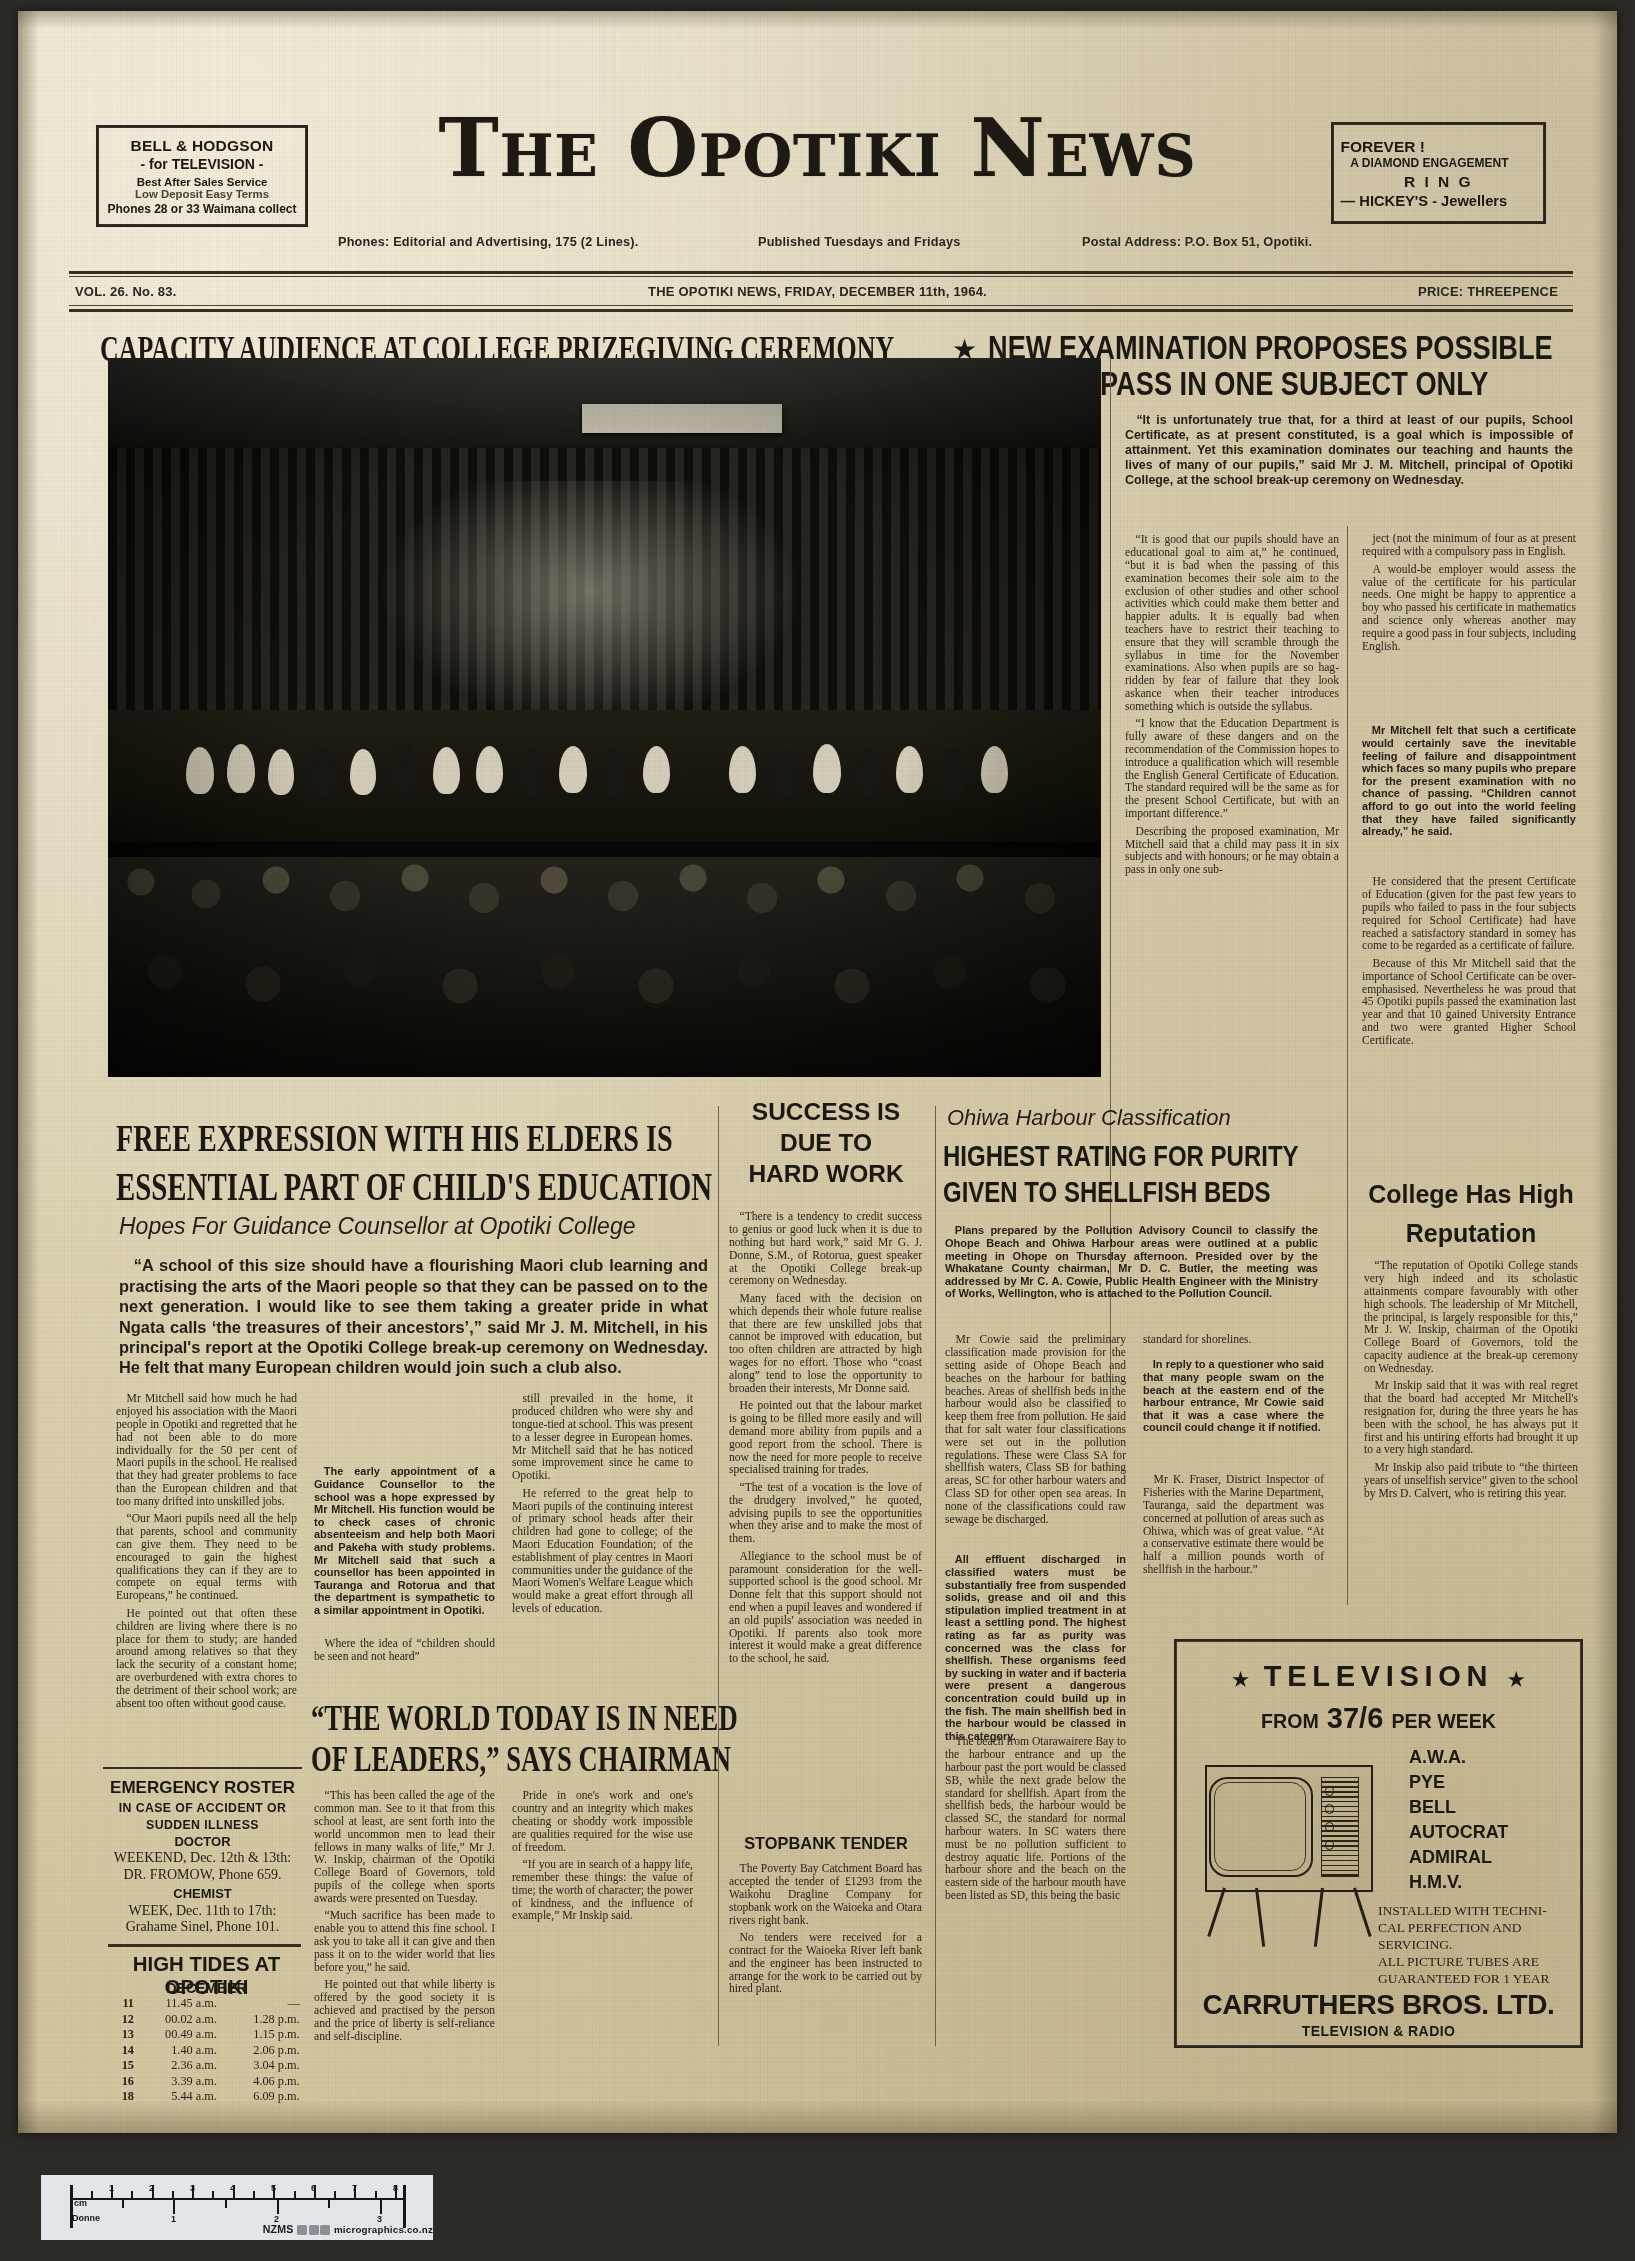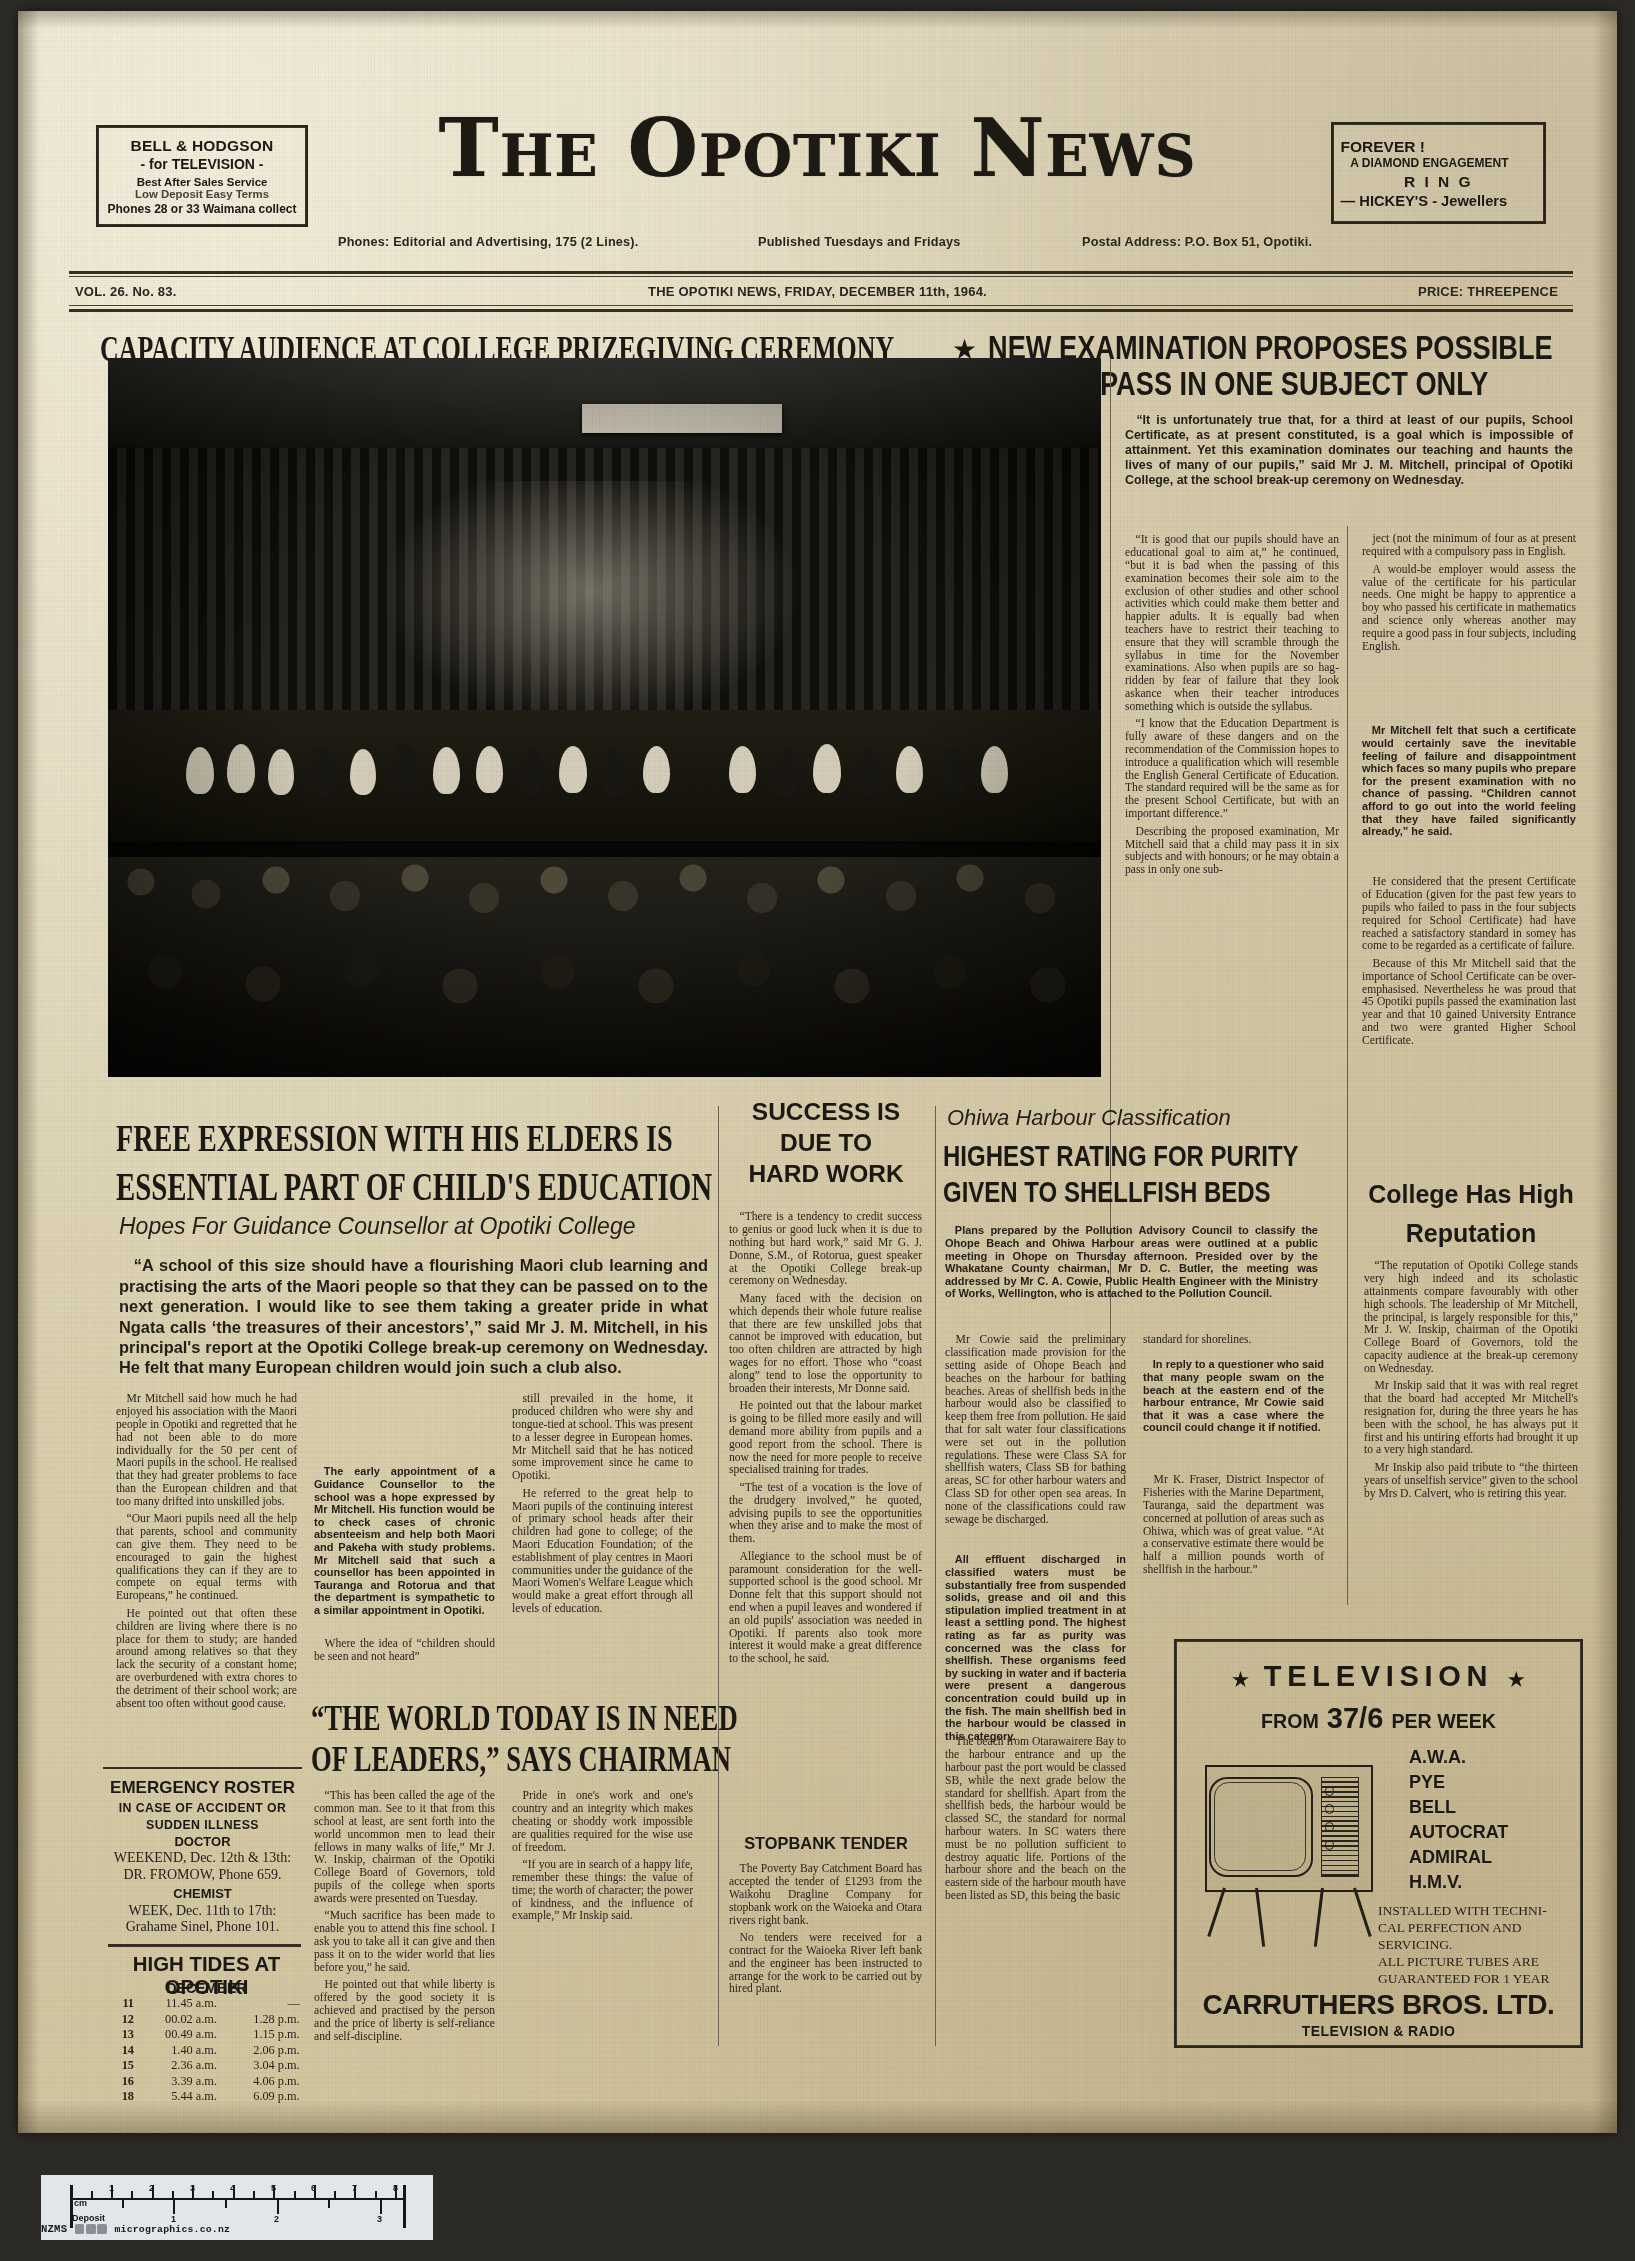--- a/index.html
+++ b/index.html
@@ -146,22 +146,22 @@
   .tv-knob{position:absolute;width:7.4px;height:7.4px;border:1.6px solid #241f17;border-radius:50%;left:127px;}
   .tv-leg{position:absolute;width:2.5px;background:#241f17;transform-origin:top center;}
 
   
   #ruler{position:absolute;left:41px;top:2175px;width:392px;height:65px;background:#e2e6ea;}
   #ruler .bar{position:absolute;left:29px;top:23px;width:335px;height:1.6px;background:#15171a;}
   #ruler .tickU{position:absolute;background:#15171a;width:1.6px;}
   #ruler .tickD{position:absolute;background:#15171a;width:1.6px;}
   #ruler .lab{position:absolute;font-family:"Liberation Sans",sans-serif;font-weight:700;font-size:9px;color:#15171a;}
   #ruler .endbar{position:absolute;width:2.5px;background:#15171a;}
-  #nzms{position:absolute;left:0;right:0;bottom:4.9px;text-align:left;
-     font-family:Liberation Mono, monospace;font-weight:700;font-size:10.6px;color:#15171a;letter-spacing:0.2px;}
+  #nzms{position:absolute;left:0;right:0;bottom:4.9px;text-align:right;
+     font-family:Liberation Sans, sans-serif;font-weight:700;font-size:10.6px;color:#15171a;letter-spacing:0.2px;}
   #nzms .sq{display:inline-block;width:9.8px;height:9.8px;background:#8b9097;margin:0 0.8px;vertical-align:-1.6px;border-radius:1.6px;}
   #nzms .url{font-weight:700;font-size:9.8px;}
 </style>
 </head>
 <body>
 
 <div id="page">
 
   <div class="abs boxad" id="ad-bell" style="left:78px;top:114px;width:208px;height:98px;">
     <div class="inner" style="display:flex;flex-direction:column;justify-content:center;align-items:center;">
@@ -501,21 +501,21 @@
   <div class="edgewear" id="wear-r"></div>
   <div class="edgewear" id="wear-b"></div>
   <div id="grain"></div>
 </div>
 
 <div id="ruler">
   <div class="bar"></div>
   <div class="endbar" style="left:29px;top:9.8px;height:43px;"></div>
   <div class="endbar" style="left:362px;top:9.8px;height:43px;"></div>
   <div class="lab" style="left:33px;top:23px;">cm</div>
-  <div class="lab" style="left:31px;top:38px;">Deposit</div>
+  <div class="lab" style="left:31px;top:38px;">Donne</div>
   <div id="ruler-ticks">
       <div class="tickU" style="left: 29px; top: 9.8px; height: 14.7px;"></div>
       <div class="tickU" style="left: 50px; top: 16.4px; height: 8.2px;"></div>
       <div class="tickU" style="left: 70px; top: 9.8px; height: 14.7px;"></div>
       <div class="tickU" style="left: 90px; top: 16.4px; height: 8.2px;"></div>
       <div class="tickU" style="left: 111px; top: 9.8px; height: 14.7px;"></div>
       <div class="tickU" style="left: 131px; top: 16.4px; height: 8.2px;"></div>
       <div class="tickU" style="left: 151px; top: 9.8px; height: 14.7px;"></div>
       <div class="tickU" style="left: 171px; top: 16.4px; height: 8.2px;"></div>
       <div class="tickU" style="left: 192px; top: 9.8px; height: 14.7px;"></div>

